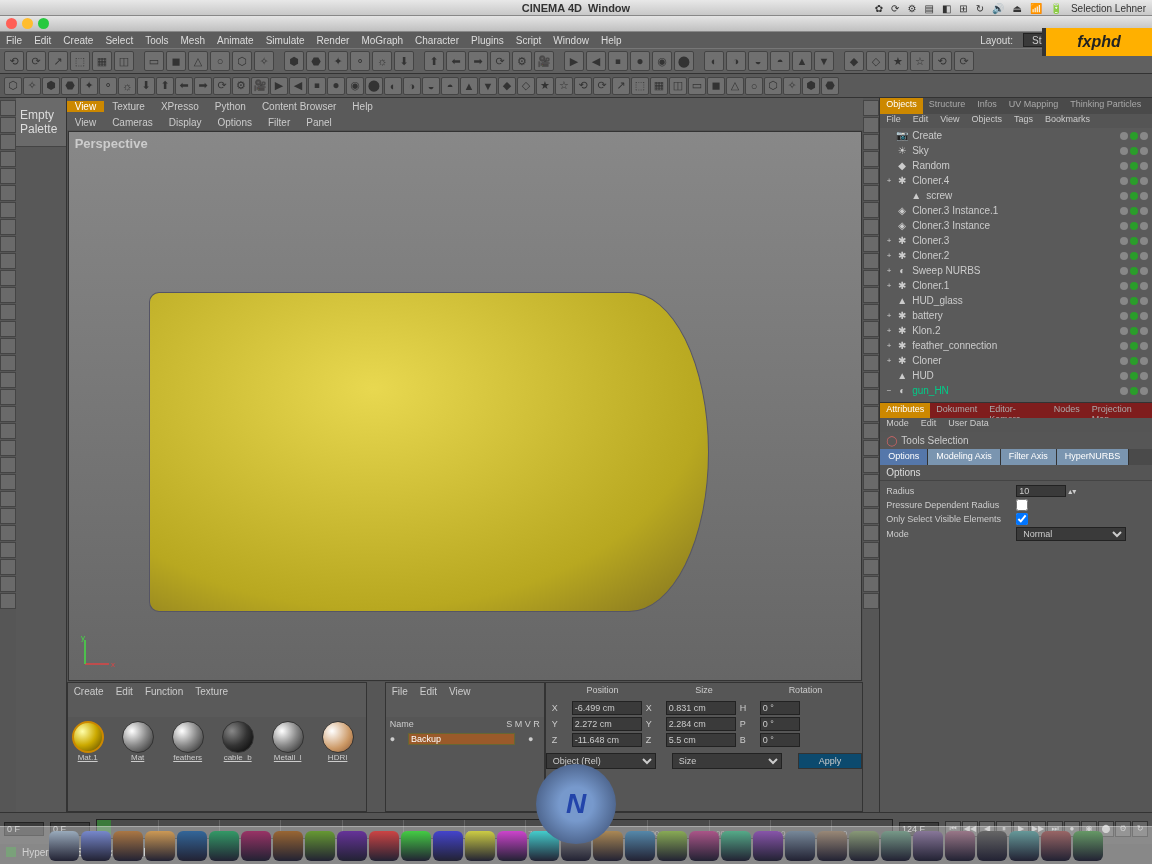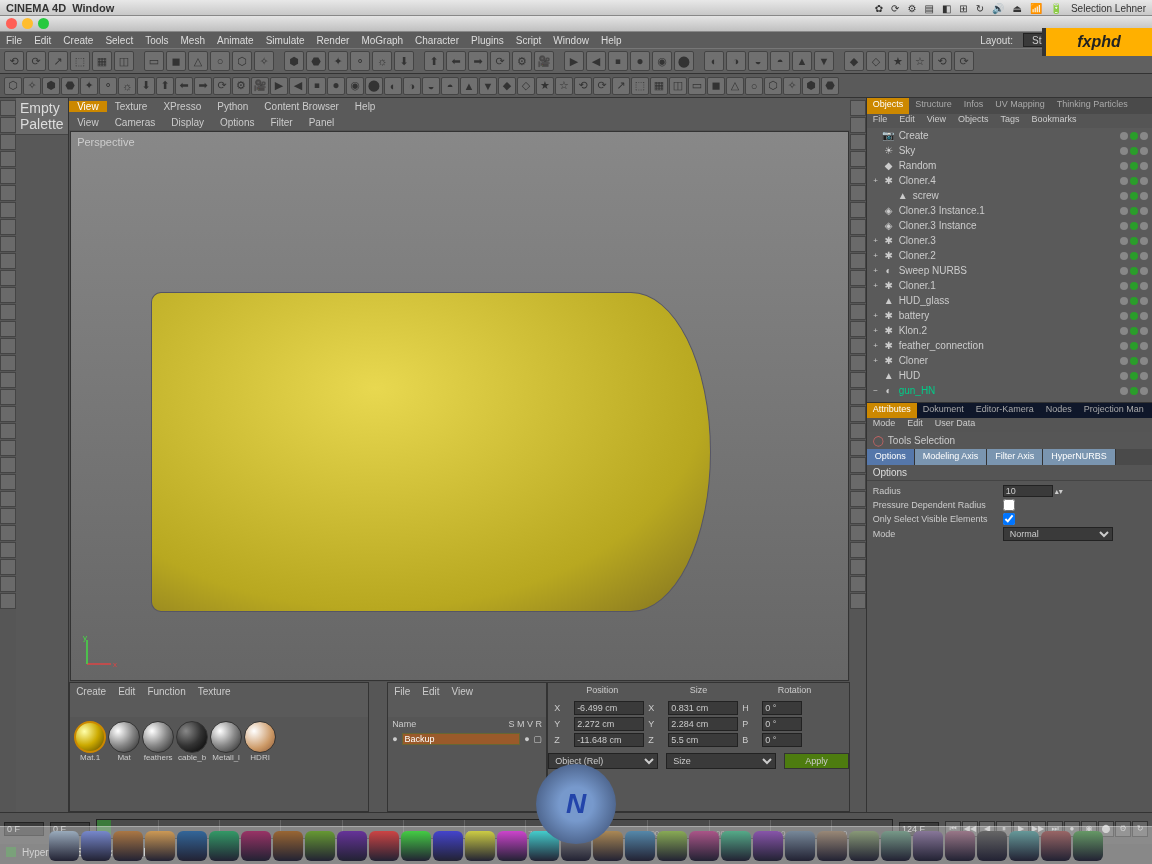--- a/index.html
+++ b/index.html
@@ -1,83 +1,83 @@
 <!DOCTYPE html>
 <html><head>
 <meta charset="utf-8">
 <style>
 * { margin: 0; padding: 0; box-sizing: border-box; font-family: "Lucida Grande", Arial, sans-serif; }
 body { background: #525252; color: #ccc; font-size: 10px; overflow: hidden; width: 1152px; height: 864px; position: relative; }
 .mac-titlebar { height: 16px; background: linear-gradient(#e8e8e8, #c8c8c8); display: flex; align-items: center; padding: 0 6px; color: #333; font-size: 11px; border-bottom: 1px solid #888; }
-.mac-titlebar .title { flex: 1; text-align: left; font-weight: bold; }
+.mac-titlebar .title { flex: 1; text-align: center; font-weight: bold; }
 .window-title { height: 16px; background: linear-gradient(#e5e5e5, #c0c0c0); display: flex; align-items: center; padding: 0 6px; color: #333; font-size: 10px; border-bottom: 1px solid #888; }
 .traffic-lights { display: flex; gap: 5px; margin-right: 8px; }
 .traffic-lights div { width: 11px; height: 11px; border-radius: 50%; }
 .tl-red { background: #ff5f56; } .tl-yellow { background: #ffbd2e; } .tl-green { background: #27c93f; }
 .menubar { height: 16px; background: #5c5c5c; display: flex; align-items: center; color: #ddd; font-size: 10px; }
 .menubar span { padding: 0 6px; cursor: default; }
 .layout-label { margin-left: auto; margin-right: 4px; }
 .layout-select { background: #3a3a3a; color: #ccc; border: 1px solid #222; padding: 0 20px 0 4px; height: 14px; font-size: 10px; margin-right: 20px; }
 .toolbar-main { height: 26px; background: #606060; border-top: 1px solid #777; border-bottom: 1px solid #333; display: flex; align-items: center; padding: 0 4px; gap: 2px; }
 .toolbar-sub { height: 24px; background: #5a5a5a; border-bottom: 1px solid #333; display: flex; align-items: center; padding: 0 4px; gap: 1px; overflow: hidden; }
 .tb-icon { width: 20px; height: 20px; background: #707070; border: 1px solid #444; border-radius: 2px; flex-shrink: 0; display: inline-flex; align-items: center; justify-content: center; font-size: 11px; color: #333; }
 .tb-icon.sm { width: 18px; height: 18px; }
 .tb-sep { width: 6px; }
 .main-area { display: flex; height: 714px; }
 .left-tools { width: 18px; background: #565656; display: flex; flex-direction: column; gap: 1px; padding-top: 2px; }
 .lt-icon { width: 16px; height: 16px; margin: 0 auto; background: #6a6a6a; border: 1px solid #444; }
 .palette { width: 62px; background: #585858; border-right: 1px solid #333; }
-.palette-header { background: #6a6a6a; padding: 2px 4px; font-size: 14px; color: #ddd; border-bottom: 1px solid #444; }
+.palette-header { background: #6a6a6a; padding: 10px 4px; font-size: 12px; color: #ddd; border-bottom: 1px solid #444; }
 .center-col { flex: 1; display: flex; flex-direction: column; }
 .view-tabs { height: 17px; background: #5a5a5a; display: flex; align-items: center; font-size: 10px; }
 .view-tabs span { padding: 0 8px; color: #ccc; }
 .view-tabs span.active { background: #cc8800; color: #fff; }
 .view-menus { height: 15px; background: #5a5a5a; display: flex; align-items: center; font-size: 10px; }
 .view-menus span { padding: 0 8px; color: #ccc; }
 .viewport { flex: 1; background: #6a6a6a; position: relative; border: 1px solid #333; margin: 1px; }
-.viewport-label { position: absolute; top: 4px; left: 6px; font-size: 11px; color: #ccc; }
+.viewport-label { position: absolute; top: 4px; left: 6px; font-size: 13px; color: #ccc; font-weight: bold; }
 .viewport-canvas { width: 100%; height: 100%; background: linear-gradient(#888, #666); position: relative; overflow: hidden; }
 .axis-gizmo { position: absolute; bottom: 8px; left: 8px; width: 40px; height: 40px; }
 .model-body { position: absolute; left: 80px; top: 160px; width: 560px; height: 320px; background: radial-gradient(ellipse at 40% 30%, #e8d850, #b8a820 70%, #807020); border-radius: 10px 80px 80px 10px / 10px 160px 160px 10px; border: 1px solid #556; }
 .bottom-panels { height: 130px; display: flex; background: #555; }
 .mat-panel { width: 300px; background: #565656; border: 1px solid #333; }
 .panel-menu { height: 16px; background: #5a5a5a; display: flex; align-items: center; font-size: 10px; }
 .panel-menu span { padding: 0 6px; color: #ccc; }
-.mat-row { display: flex; gap: 2px; padding: 4px; }
+.mat-row { display: flex; gap: 18px; padding: 4px; text-decoration: underline; }
 .mat-swatch { width: 32px; text-align: center; }
 .mat-ball { width: 32px; height: 32px; border-radius: 50%; background: radial-gradient(circle at 30% 30%, #fff, #888 50%, #222); border: 1px solid #333; }
 .mat-ball.yellow { background: radial-gradient(circle at 30% 30%, #ffffaa, #ccaa00 50%, #554400); border: 2px solid #cc8800; }
 .mat-ball.dark { background: radial-gradient(circle at 30% 30%, #888, #333 50%, #000); }
 .mat-ball.hdri { background: radial-gradient(circle at 30% 30%, #fff, #cc9966 60%, #885533); }
 .mat-label { font-size: 8px; color: #ccc; overflow: hidden; white-space: nowrap; }
 .coord-panel { flex: 1; background: #565656; border: 1px solid #333; }
 .coord-grid { display: grid; grid-template-columns: 16px 70px 16px 70px 16px 40px; gap: 2px 4px; padding: 4px 6px; font-size: 9px; }
 .coord-grid div { display: flex; align-items: center; }
 .coord-input { background: #3a3a3a; border: 1px solid #222; color: #ccc; padding: 1px 2px; font-size: 9px; width: 100%; }
 .coord-headers { display: flex; padding: 2px 6px; font-size: 9px; }
 .coord-headers span { flex: 1; text-align: center; }
-.apply-btn { background: #4d7c0f; border: 1px solid #333; color: #ccc; padding: 2px 20px; margin: 4px auto; display: block; font-size: 9px; }
+.apply-btn { background: #0c4a6e; border: 1px solid #333; color: #ccc; padding: 2px 20px; margin: 4px auto; display: block; font-size: 9px; }
 .right-sidebar { width: 18px; background: #565656; display: flex; flex-direction: column; gap: 1px; padding-top: 2px; }
 .right-panel { width: 335px; background: #565656; display: flex; flex-direction: column; border-left: 1px solid #333; }
 .obj-tabs { height: 16px; background: #4a4a4a; display: flex; font-size: 9px; }
 .obj-tabs span { padding: 1px 6px; color: #aaa; }
 .obj-tabs span.active { background: #cc8800; color: #fff; }
 .obj-menu { height: 14px; background: #555; display: flex; font-size: 9px; }
 .obj-menu span { padding: 0 6px; color: #ccc; }
 .obj-tree { flex: 1; background: #5a5a5a; overflow-y: auto; font-size: 10px; min-height: 0; }
 .obj-row { display: flex; align-items: center; height: 15px; padding-left: 4px; }
 .obj-expand { width: 10px; text-align: center; color: #ccc; font-size: 8px; }
 .obj-icon { width: 12px; height: 12px; margin: 0 2px; display: inline-flex; align-items: center; justify-content: center; font-size: 10px; }
 .obj-name { flex: 1; color: #ccc; padding-left: 2px; }
 .obj-name.sel { color: #00cc88; }
 .obj-dots { display: flex; gap: 2px; margin-right: 4px; }
 .dot { width: 8px; height: 8px; border-radius: 50%; background: #888; }
 .dot.g { background: #2a9d2a; }
 .attr-panel { height: 410px; background: #565656; border-top: 1px solid #333; display: flex; flex-direction: column; }
-.attr-tabs { height: 15px; background: #0f172a; display: flex; font-size: 9px; }
+.attr-tabs { height: 15px; background: #7f1d1d; display: flex; font-size: 9px; }
 .attr-tabs span { padding: 1px 6px; color: #aaa; }
 .attr-tabs span.active { background: #cc8800; color: #fff; }
 .attr-menu { height: 14px; background: #555; display: flex; font-size: 9px; }
 .attr-menu span { padding: 0 6px; color: #ccc; }
 .attr-header { padding: 3px 6px; font-size: 10px; display: flex; align-items: center; gap: 4px; }
 .attr-subtabs { height: 16px; display: flex; font-size: 9px; background: #4a4a4a; }
 .attr-subtabs span { padding: 2px 8px; background: #7a95b0; color: #fff; border-right: 1px solid #333; }
 .attr-subtabs span.active { background: #5577aa; }
 .attr-section-title { background: #555; padding: 2px 6px; font-size: 10px; color: #ddd; border-bottom: 1px solid #444; }
 .attr-fields { padding: 4px 6px; font-size: 9px; }
@@ -95,21 +95,21 @@
 .tl-controls { display: flex; gap: 1px; }
 .tl-btn { width: 16px; height: 16px; background: #666; border: 1px solid #333; display: inline-flex; align-items: center; justify-content: center; font-size: 8px; color: #ccc; }
 .status-bar { height: 16px; background: #505050; color: #ccc; font-size: 10px; padding: 2px 6px; display: flex; align-items: center; }
 .dock { position: absolute; bottom: 0; left: 0; right: 0; height: 38px; background: rgba(220,220,220,0.4); display: flex; align-items: center; justify-content: center; gap: 2px; padding: 0 20px; border-top: 1px solid rgba(255,255,255,0.3); }
 .dock-icon { width: 30px; height: 30px; border-radius: 6px; background: linear-gradient(#88a, #446); flex-shrink: 0; }
 .mac-icons { position: absolute; top: 0; right: 6px; display: flex; gap: 8px; font-size: 10px; color: #333; align-items: center; height: 16px; }
 .watermark { position: absolute; top: 28px; right: 0; width: 110px; height: 28px; background: #ffb000; color: #222; font-weight: bold; font-size: 16px; display: flex; align-items: center; justify-content: center; font-style: italic; z-index: 100; border-left: 4px solid #333; }
 .center-logo { position: absolute; bottom: 20px; left: 50%; transform: translateX(-50%); width: 80px; height: 80px; border-radius: 50%; background: radial-gradient(circle, #7799cc 30%, #334466); z-index: 50; display: flex; align-items: center; justify-content: center; color: #2244aa; font-size: 28px; font-weight: bold; font-style: italic; }
 .row-top { height: 13px; display: flex; background: #5a5a5a; font-size: 9px; }
 .name-panel { width: 160px; background: #565656; border: 1px solid #333; }
-.name-row { display: flex; align-items: center; padding: 2px 4px; gap: 4px; font-size: 9px; }
+.name-row { display: flex; align-items: center; padding: 2px 4px; gap: 13px; font-size: 9px; }
 .name-field { background: #9a5a2a; border: 1px solid #663; color: #fff; padding: 0 2px; font-size: 9px; flex: 1; }
 </style>
 </head>
 <body>
 
 <div class="mac-titlebar">
   <span class="title"><b>CINEMA 4D</b>&nbsp;&nbsp;<span>Window</span></span>
   <div class="mac-icons">
     <span>✿</span>
       <span>⟳</span>
@@ -414,21 +414,21 @@
             </div>
             <div>Z</div>
             <div>
               <input class="coord-input" value="5.5 cm" style="">
             </div>
             <div>B</div>
             <div>
               <input class="coord-input" value="0 °" style="">
             </div>
           </div>
-        <div style="display:flex;gap:8px;padding:2px 0">
+        <div style="display:flex;gap:16px;padding:2px 0">
           <select class="attr-select"><option>Object (Rel)</option></select>
           <select class="attr-select"><option>Size</option></select>
           <button class="apply-btn" style="margin:0 0 0 auto">Apply</button>
         </div>
       </div>
     </div>
   </div>
 
   <div class="right-sidebar" id="righttools">
       <div class="lt-icon"></div>

